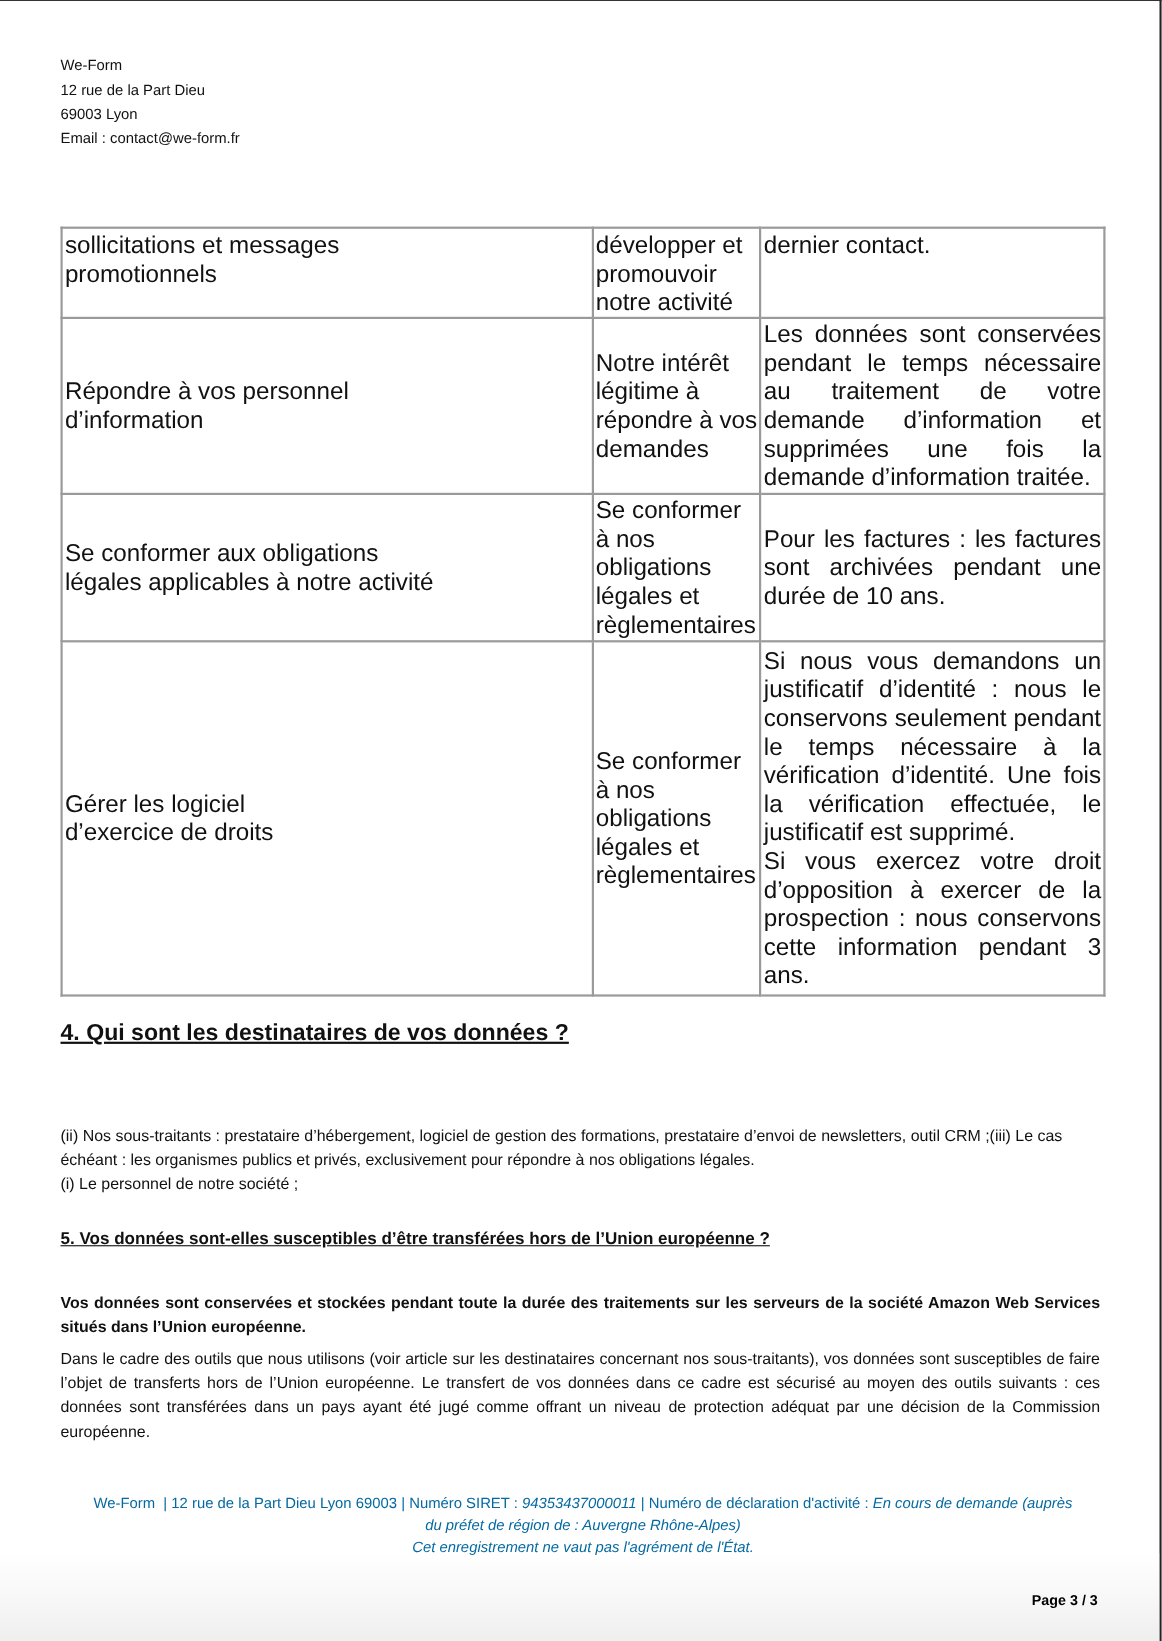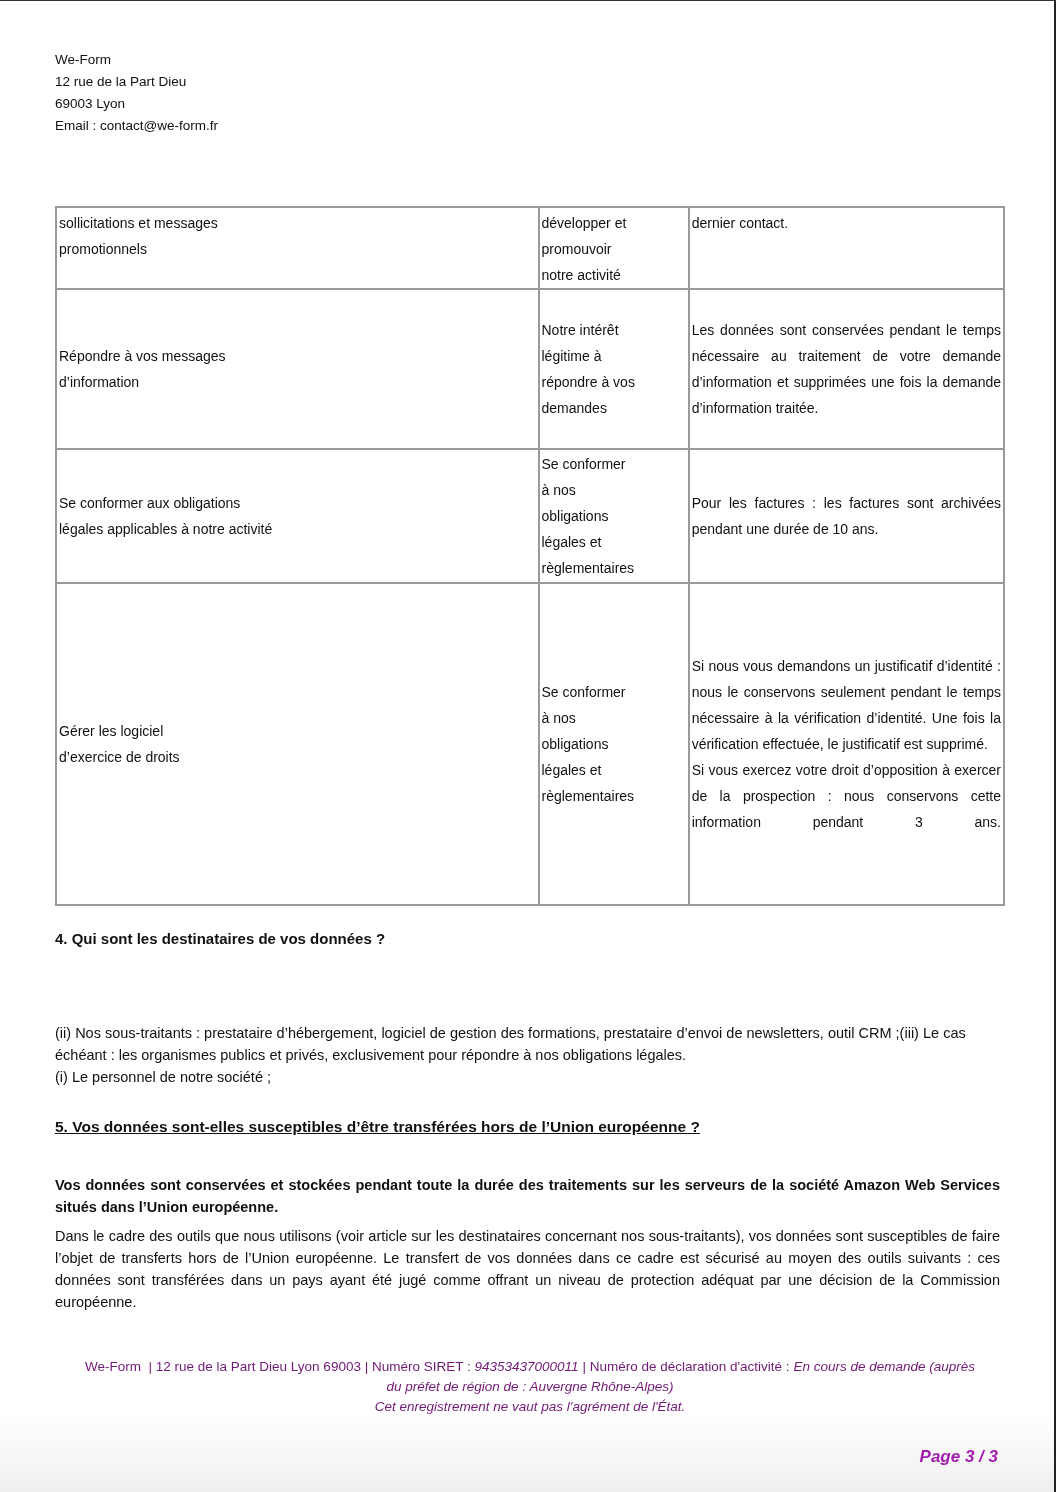--- a/index.html
+++ b/index.html
@@ -22,21 +22,21 @@
   }
   .sender {
     position: absolute; left: 55px; top: 48px;
     font-size: 13.5px; line-height: 22px;
   }
   .sender div { white-space: nowrap; }
 
   table.retention {
     position: absolute; left: 55px; top: 205px;
     width: 950px; border-collapse: collapse;
-    font-size: 14px; line-height: 26px;
+    font-size: 22px; line-height: 26px;
   }
   table.retention td {
     border: 2px solid #9a9a9a;
     vertical-align: middle;
     padding: 0 2px;
   }
   table.retention td.c1 { width: 492px; }
   table.retention td.c2 { width: 152px; }
   table.retention td.c3 { width: 323px; text-align: justify; }
   table.retention tr.r1 td { vertical-align: top; height: 82px; padding-top: 2px; }
@@ -44,35 +44,35 @@
   table.retention tr.r3 td { height: 134px; }
   table.retention tr.r4 td { height: 322px; }
   .c3 p { text-align: justify; text-align-last: justify; }
   .c3 p.last-left { text-align-last: left; }
   .cell-line { display: block; white-space: nowrap; }
 
   .section {
     position: absolute; left: 55px; width: 945px;
     font-size: 14.5px; line-height: 22px;
   }
-  .h4 { top: 927px; font-weight: bold; font-size: 15px; }
+  .h4 { top: 927px; font-weight: bold; text-decoration: underline; font-size: 21px; }
   .p-intro { top: 975px; }
   .p-list { top: 1021px; }
   .h5 { top: 1115px; font-weight: bold; text-decoration: underline; font-size: 15.5px; }
   .p-bold { top: 1173px; font-weight: bold; text-align: justify; }
   .p-body { top: 1224px; text-align: justify; }
 
   .footer {
     position: absolute; left: 80px; top: 1356px; width: 900px;
-    text-align: center; color: #701a75; font-size: 13.5px; line-height: 20px;
+    text-align: center; color: #0369a1; font-size: 13.5px; line-height: 20px;
   }
   .footer i { font-style: italic; }
   .page-number {
     position: absolute; right: 56px; top: 1446px;
-    font-weight: bold; font-size: 17px; color: #a21caf; font-style: italic;
+    font-weight: bold; font-size: 13px; color: #000000;
   }
 </style>
 </head>
 <body>
 
 <div class="page">
   <div class="page-footer-shade"></div>
 
   <div class="sender">
     <div>We-Form</div>
@@ -92,21 +92,21 @@
         <span class="cell-line">développer et</span>
         <span class="cell-line">promouvoir</span>
         <span class="cell-line">notre activité</span>
       </td>
       <td class="c3">
         <span class="cell-line">dernier contact.</span>
       </td>
     </tr>
     <tr class="r2">
       <td class="c1">
-        <span class="cell-line">Répondre à vos messages</span>
+        <span class="cell-line">Répondre à vos personnel</span>
         <span class="cell-line">d’information</span>
       </td>
       <td class="c2">
         <span class="cell-line">Notre intérêt</span>
         <span class="cell-line">légitime à</span>
         <span class="cell-line">répondre à vos</span>
         <span class="cell-line">demandes</span>
       </td>
       <td class="c3">
         <p class="last-left">Les données sont conservées pendant le temps nécessaire au traitement de votre demande d’information et supprimées une fois la demande d’information traitée.</p>

